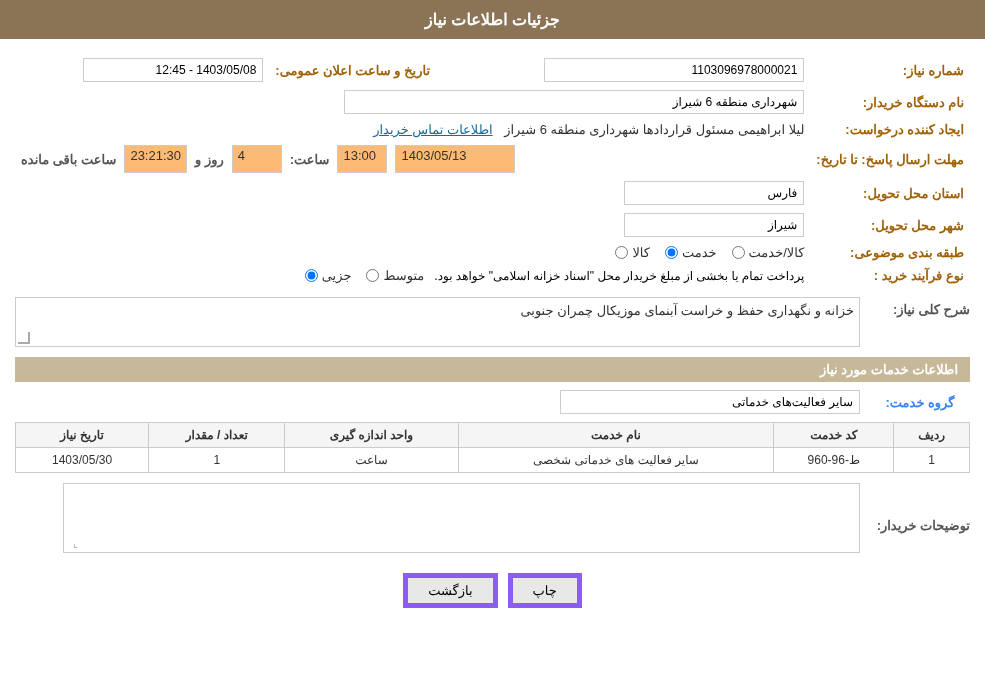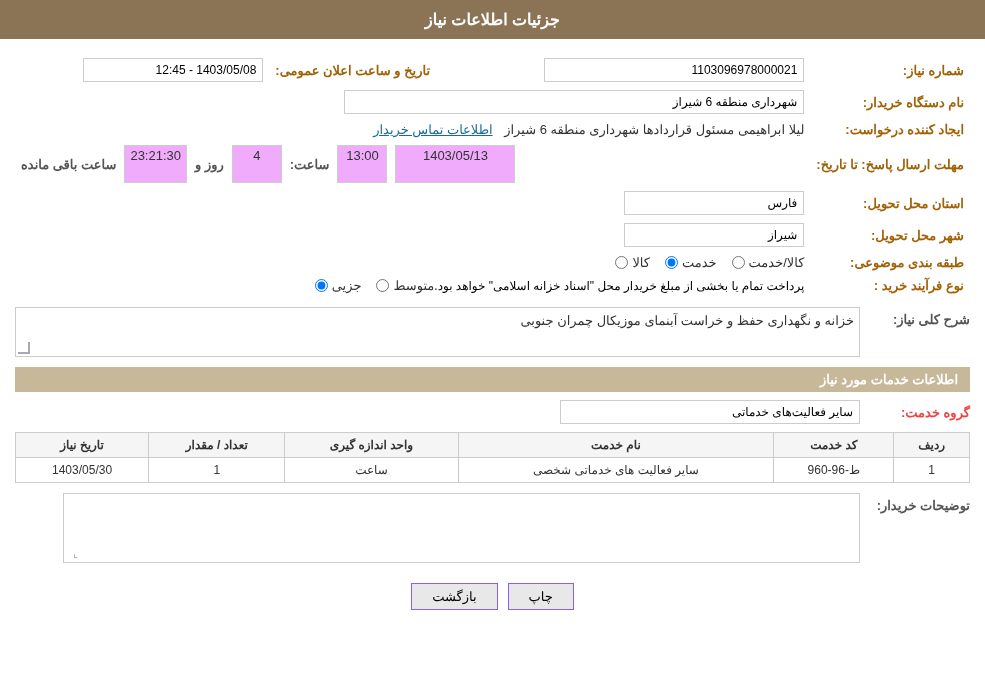--- a/index.html
+++ b/index.html
@@ -118,21 +118,21 @@
       justify-content: center;
       gap: 10px;
       margin-top: 10px;
       padding-bottom: 15px;
     }
     .btn {
       padding: 5px 20px;
       font-family: Tahoma, Arial, sans-serif;
       font-size: 13px;
       cursor: pointer;
-      border: 1px solid #8b5cf6;
+      border: 5px solid #8b5cf6;
       background: #f0f0f0;
     }
     .btn-print {
       background: #e8e8e8;
     }
     .btn-back {
       background: #e8e8e8;
     }
     .row-divider {
       display: flex;
@@ -140,25 +140,25 @@
       gap: 8px;
     }
     .span-label {
       font-weight: bold;
       color: #555;
       white-space: nowrap;
     }
     .small-box {
       border: 1px solid #ccc;
       padding: 2px 5px;
-      background: #f0abfc;
-      height: 38px;
+      background: #fdba74;
+      height: 28px;
       min-width: 50px;
       display: inline-block;
-      text-align: center;
+      text-align: left;
     }
     .subheader {
       background: #c8b89a;
       color: #fff;
       text-align: right;
       padding: 5px 12px;
       font-size: 13px;
       font-weight: bold;
       margin-bottom: 8px;
       margin-top: 8px;
@@ -272,21 +272,21 @@
               <span>کالا/خدمت</span>
               <input type="radio" name="category" value="both" style="">
             </div>
           </div>
         </td>
       </tr>
 
       <tr>
         <td class="label-cell">نوع فرآیند خرید :</td>
         <td colspan="3">
-          <div style="display:flex; align-items:center; flex-direction:row-reverse; justify-content:flex-end;">
+          <div style="display:flex; align-items:center; gap:10px; flex-direction:row-reverse; justify-content:flex-end;">
             <div class="radio-group" style="margin-left:20px;">
               <div class="radio-item">
                 <span>جزیی</span>
                 <input type="radio" name="purchase_type" value="jozi" checked="" style="">
               </div>
               <div class="radio-item">
                 <span>متوسط</span>
                 <input type="radio" name="purchase_type" value="motavaset" style="">
               </div>
             </div>
@@ -303,21 +303,21 @@
         <div class="description-wrapper">
           <span>خزانه و نگهداری  حفظ و خراست  آبنمای موزیکال چمران جنوبی</span>
           <div class="resize-corner"></div>
         </div>
       </div>
     </div>
 
     <div class="subheader">اطلاعات خدمات مورد نیاز</div>
 
     <div class="group-row">
-      <span style="font-weight:bold; color:#ef4444; min-width:100px; text-align:right;">گروه خدمت:</span>
+      <span style="font-weight:bold; color:#3b82f6; min-width:100px; text-align:center;">گروه خدمت:</span>
       <input class="input-field" style="width: 300px;" type="text" readonly="" value="سایر فعالیت‌های خدماتی">
     </div>
 
     <table class="services-table">
       <thead>
         <tr>
           <th>ردیف</th>
           <th>کد خدمت</th>
           <th>نام خدمت</th>
           <th>واحد اندازه گیری</th>
@@ -330,21 +330,21 @@
             <td>1</td>
             <td>ط-96-960</td>
             <td>سایر فعالیت های خدماتی شخصی</td>
             <td>ساعت</td>
             <td>1</td>
             <td>1403/05/30</td>
           </tr>
         </tbody>
     </table>
 
-    <div style="display:flex; align-items:flex-start; gap:10px; margin-bottom:10px;padding-left:48px;">
+    <div style="display:flex; align-items:center; gap:10px; margin-bottom:10px;padding-left:48px;">
       <div style="font-weight:bold; color:#555; white-space:nowrap; padding-top:5px; min-width:100px; text-align:right;">توضیحات خریدار:</div>
       <div style="flex:1;">
         <div class="buyer-notes-box">
           <div class="buyer-notes-resize">⌞</div>
         </div>
       </div>
     </div>
 
     <div class="buttons-row">
       <button class="btn btn-print">چاپ</button>

